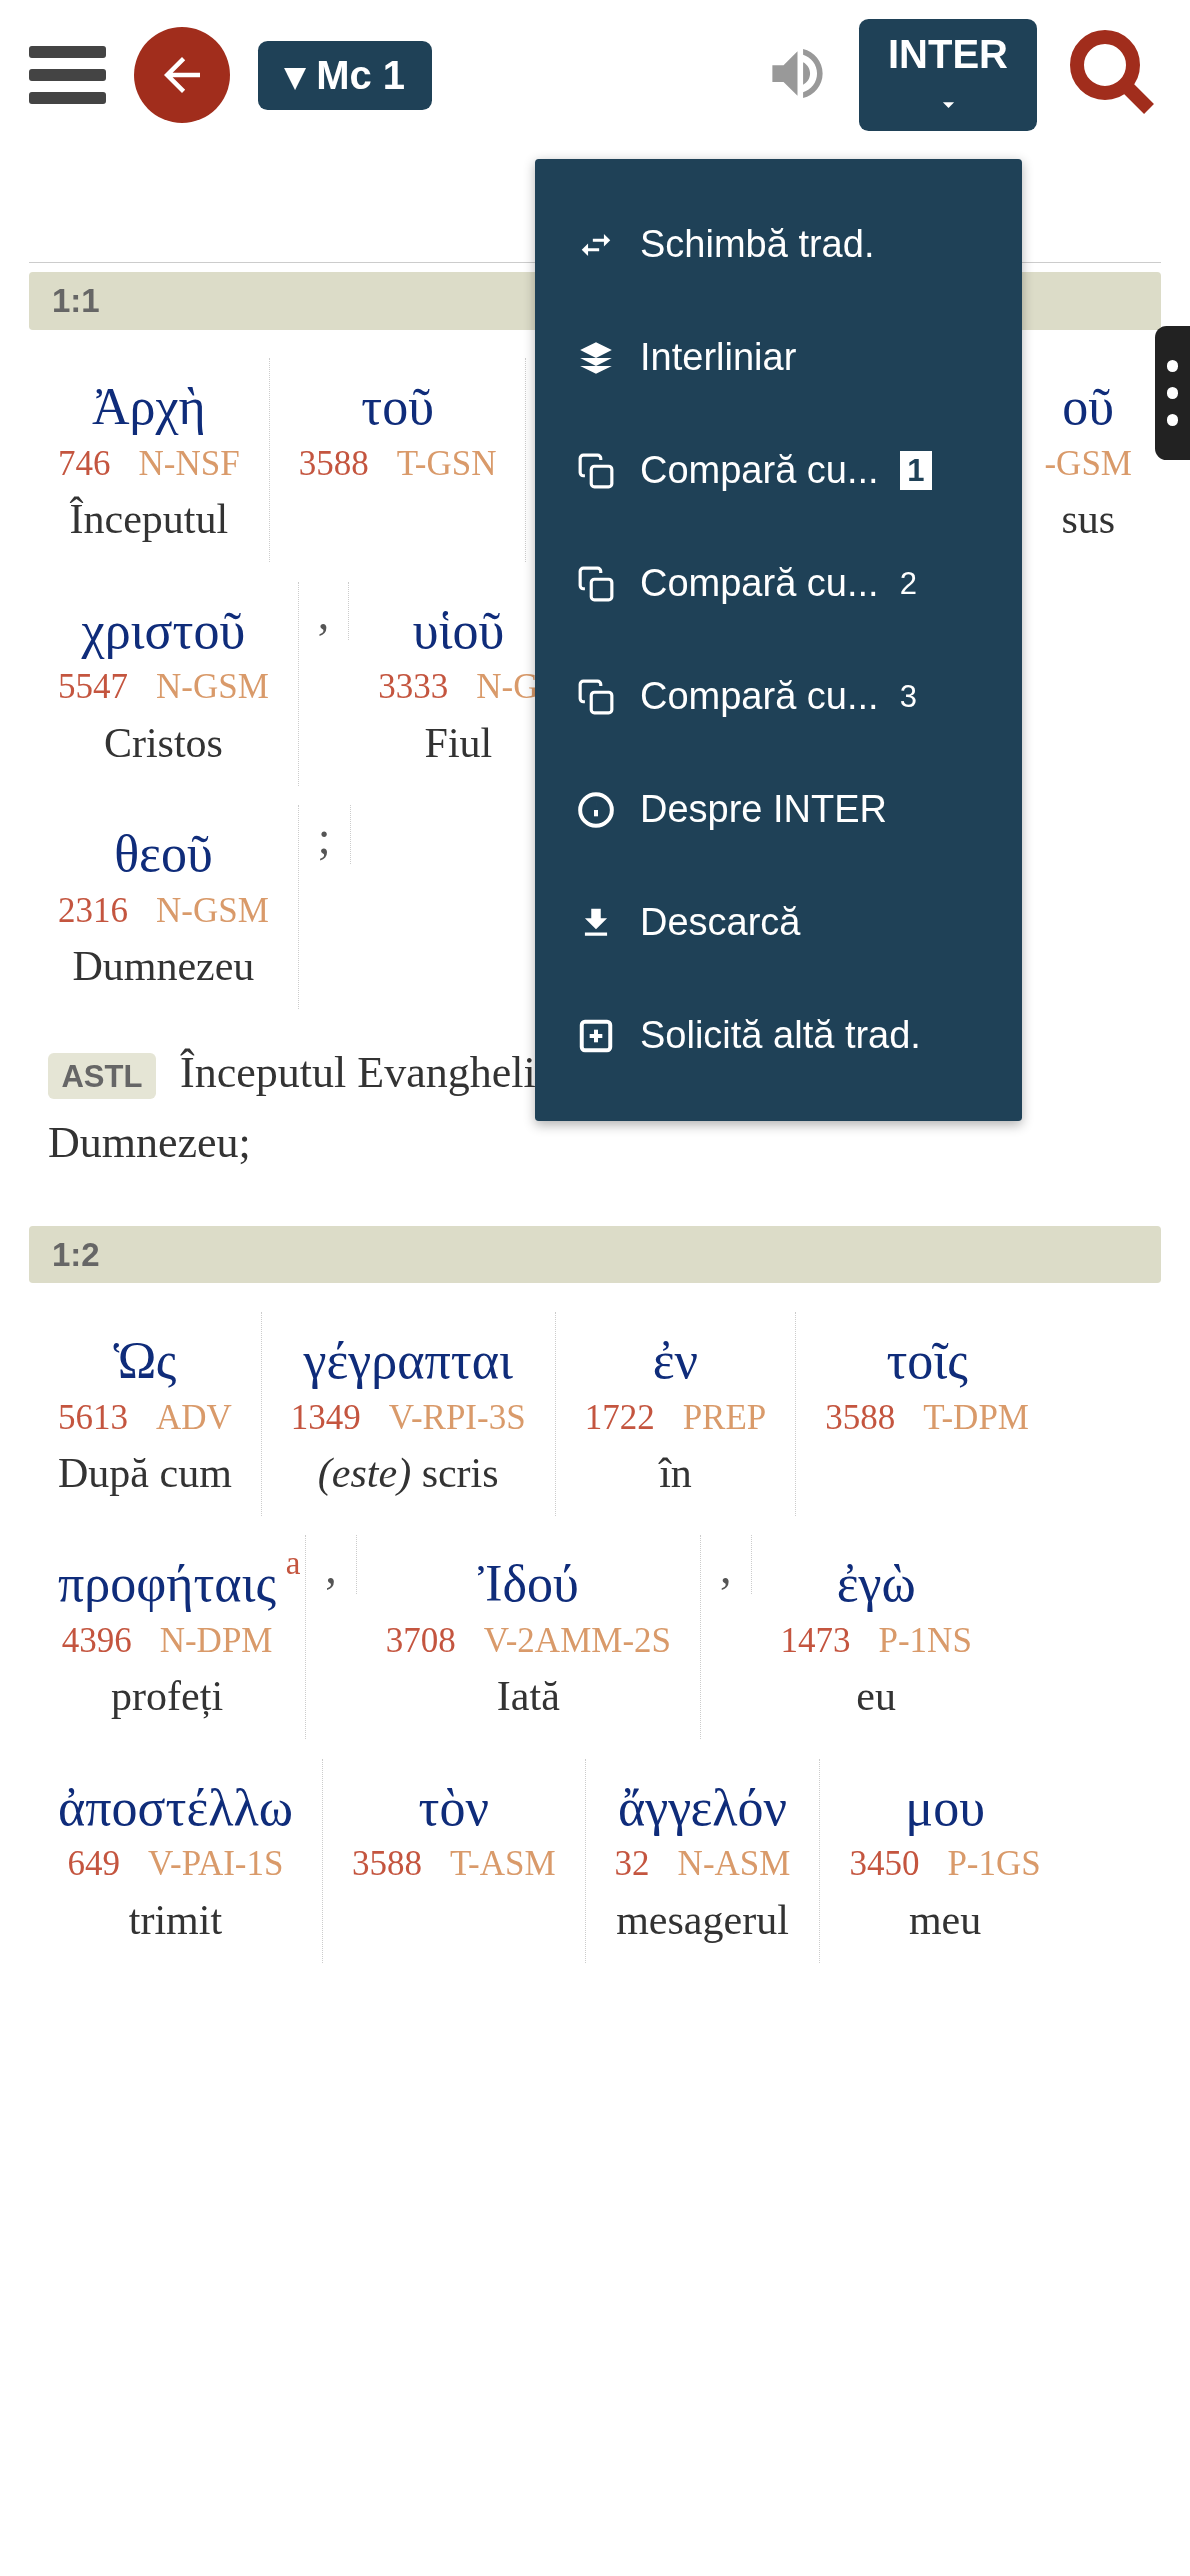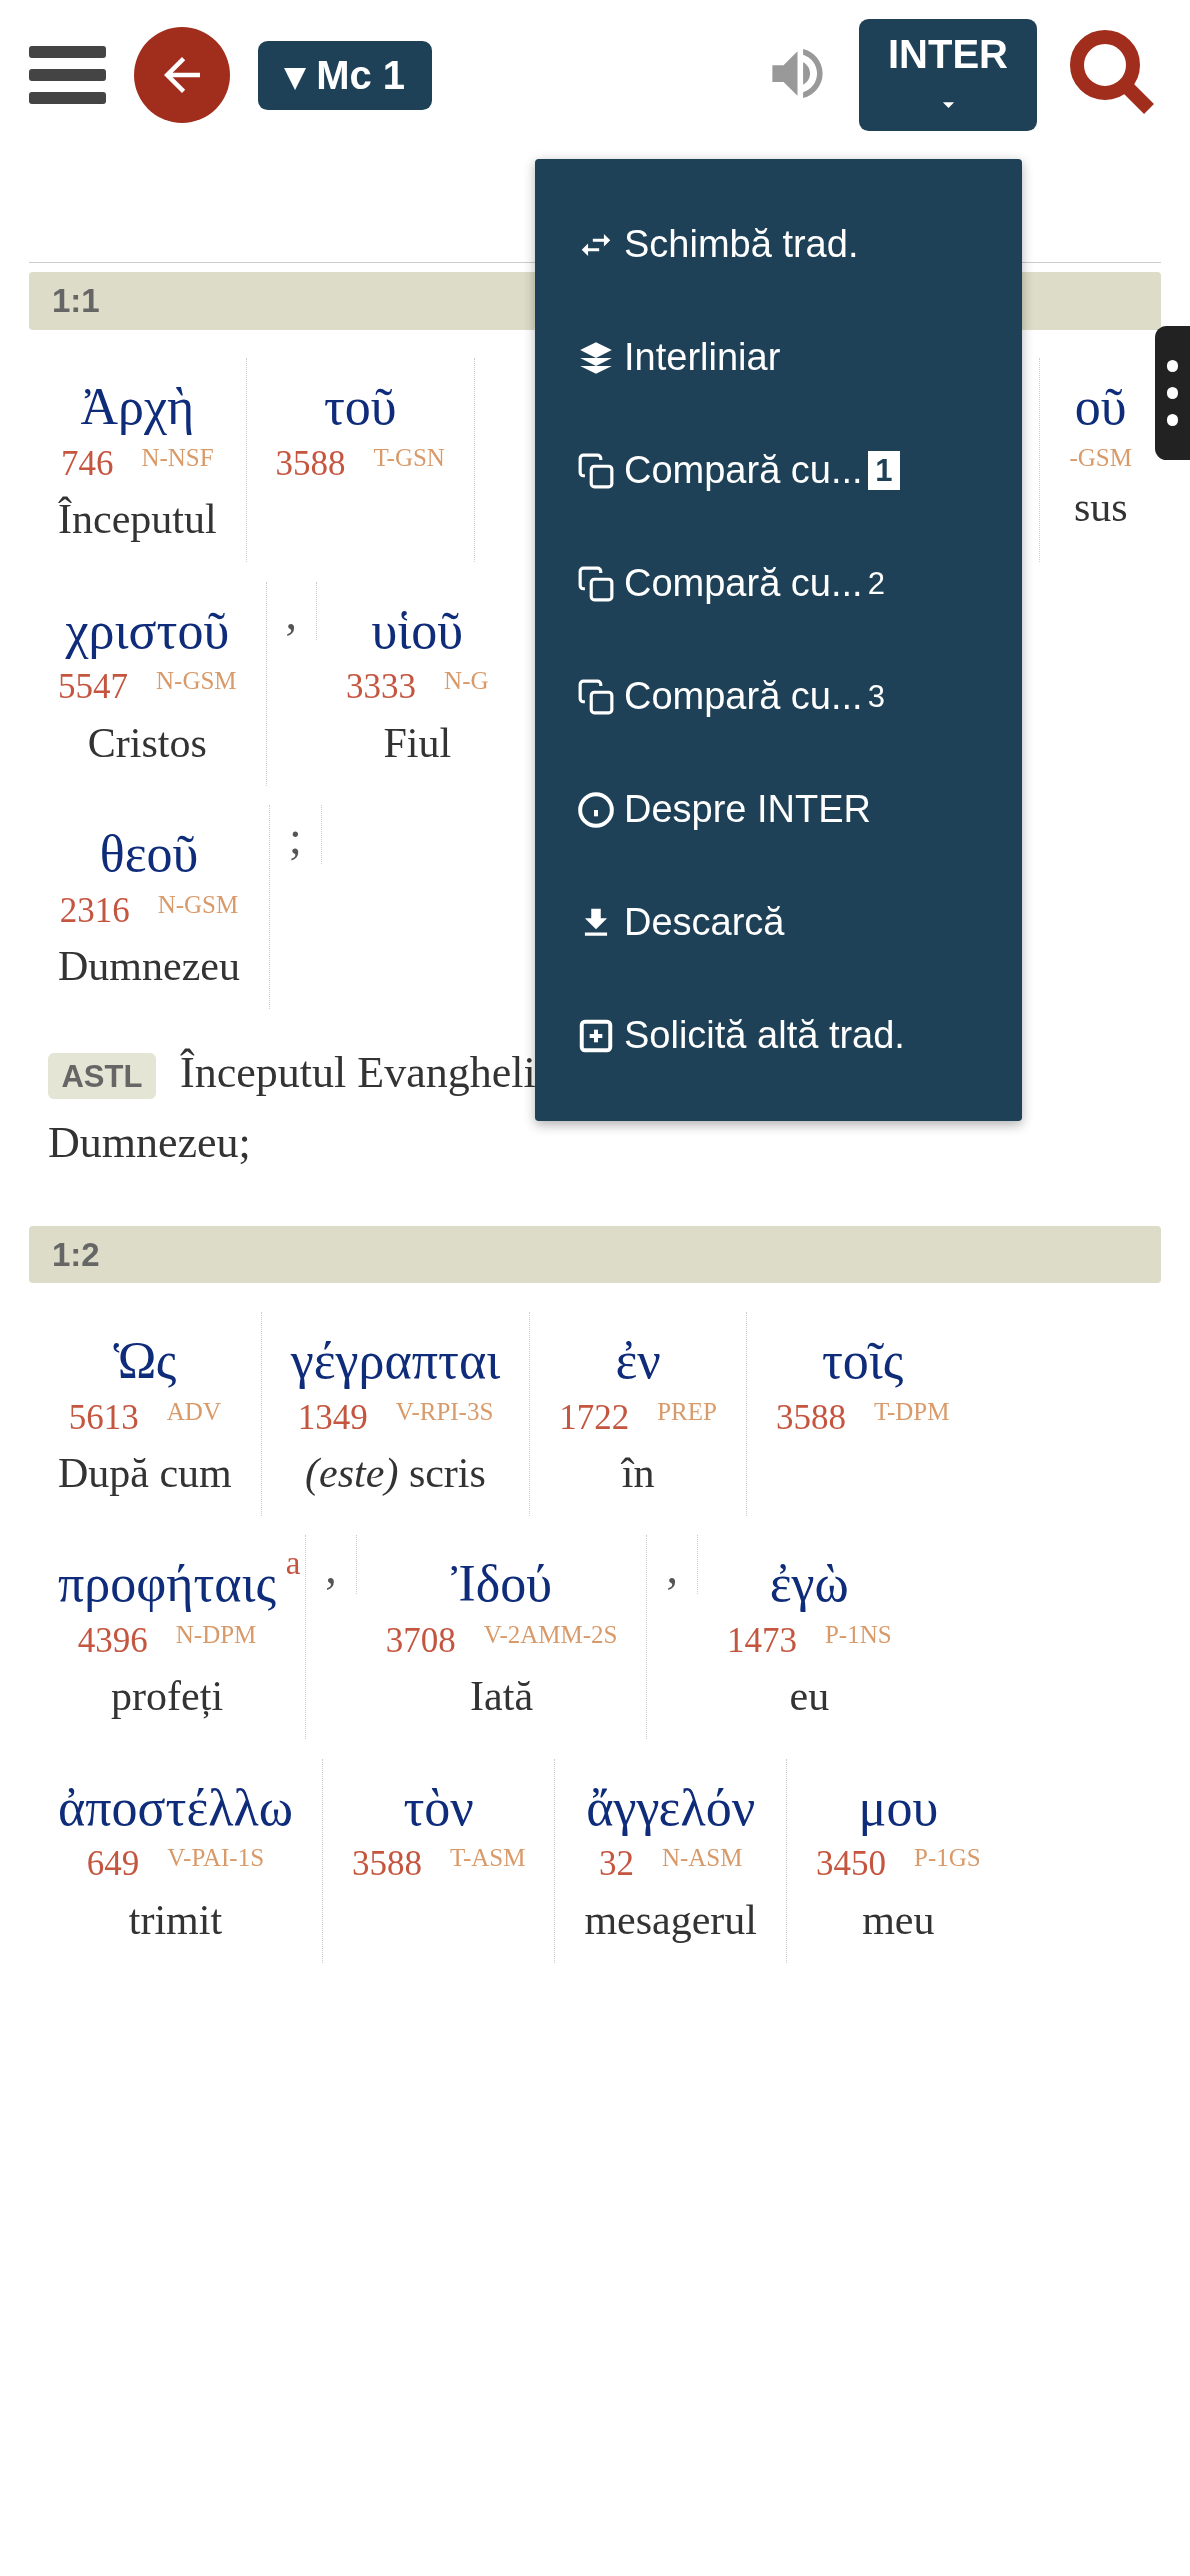--- a/index.html
+++ b/index.html
@@ -82,21 +82,21 @@
     width: 487px;
     background: #1f4157;
     border-radius: 3.8px;
     padding: 29px 0;
     z-index: 100;
     box-shadow: 0 3.8px 11.5px rgba(0,0,0,0.3);
   }
   .dropdown-item {
     display: flex;
     align-items: center;
-    gap: 5px;
+    gap: 21px;
     padding: 35px 38px;
     color: #fff;
     font-size: 38px;
     font-family: Arial, sans-serif;
     cursor: pointer;
   }
   .dropdown-item .icon-wrap {
     width: 46px;
     display: flex;
     justify-content: center;
@@ -162,21 +162,21 @@
     gap: 28px;
     margin-bottom: 11.5px;
     font-family: Liberation Serif, serif;
   }
   .strongs-num {
     color: #c4553f;
     font-size: 35px;
   }
   .strongs-parse {
     color: #d99a6a;
-    font-size: 25px;
+    font-size: 35px;
   }
   .translation-word {
     color: #333;
     font-size: 42px;
     font-family: Georgia, serif;
   }
   .translation-word .ital {
     font-style: italic;
   }
   .punct {

